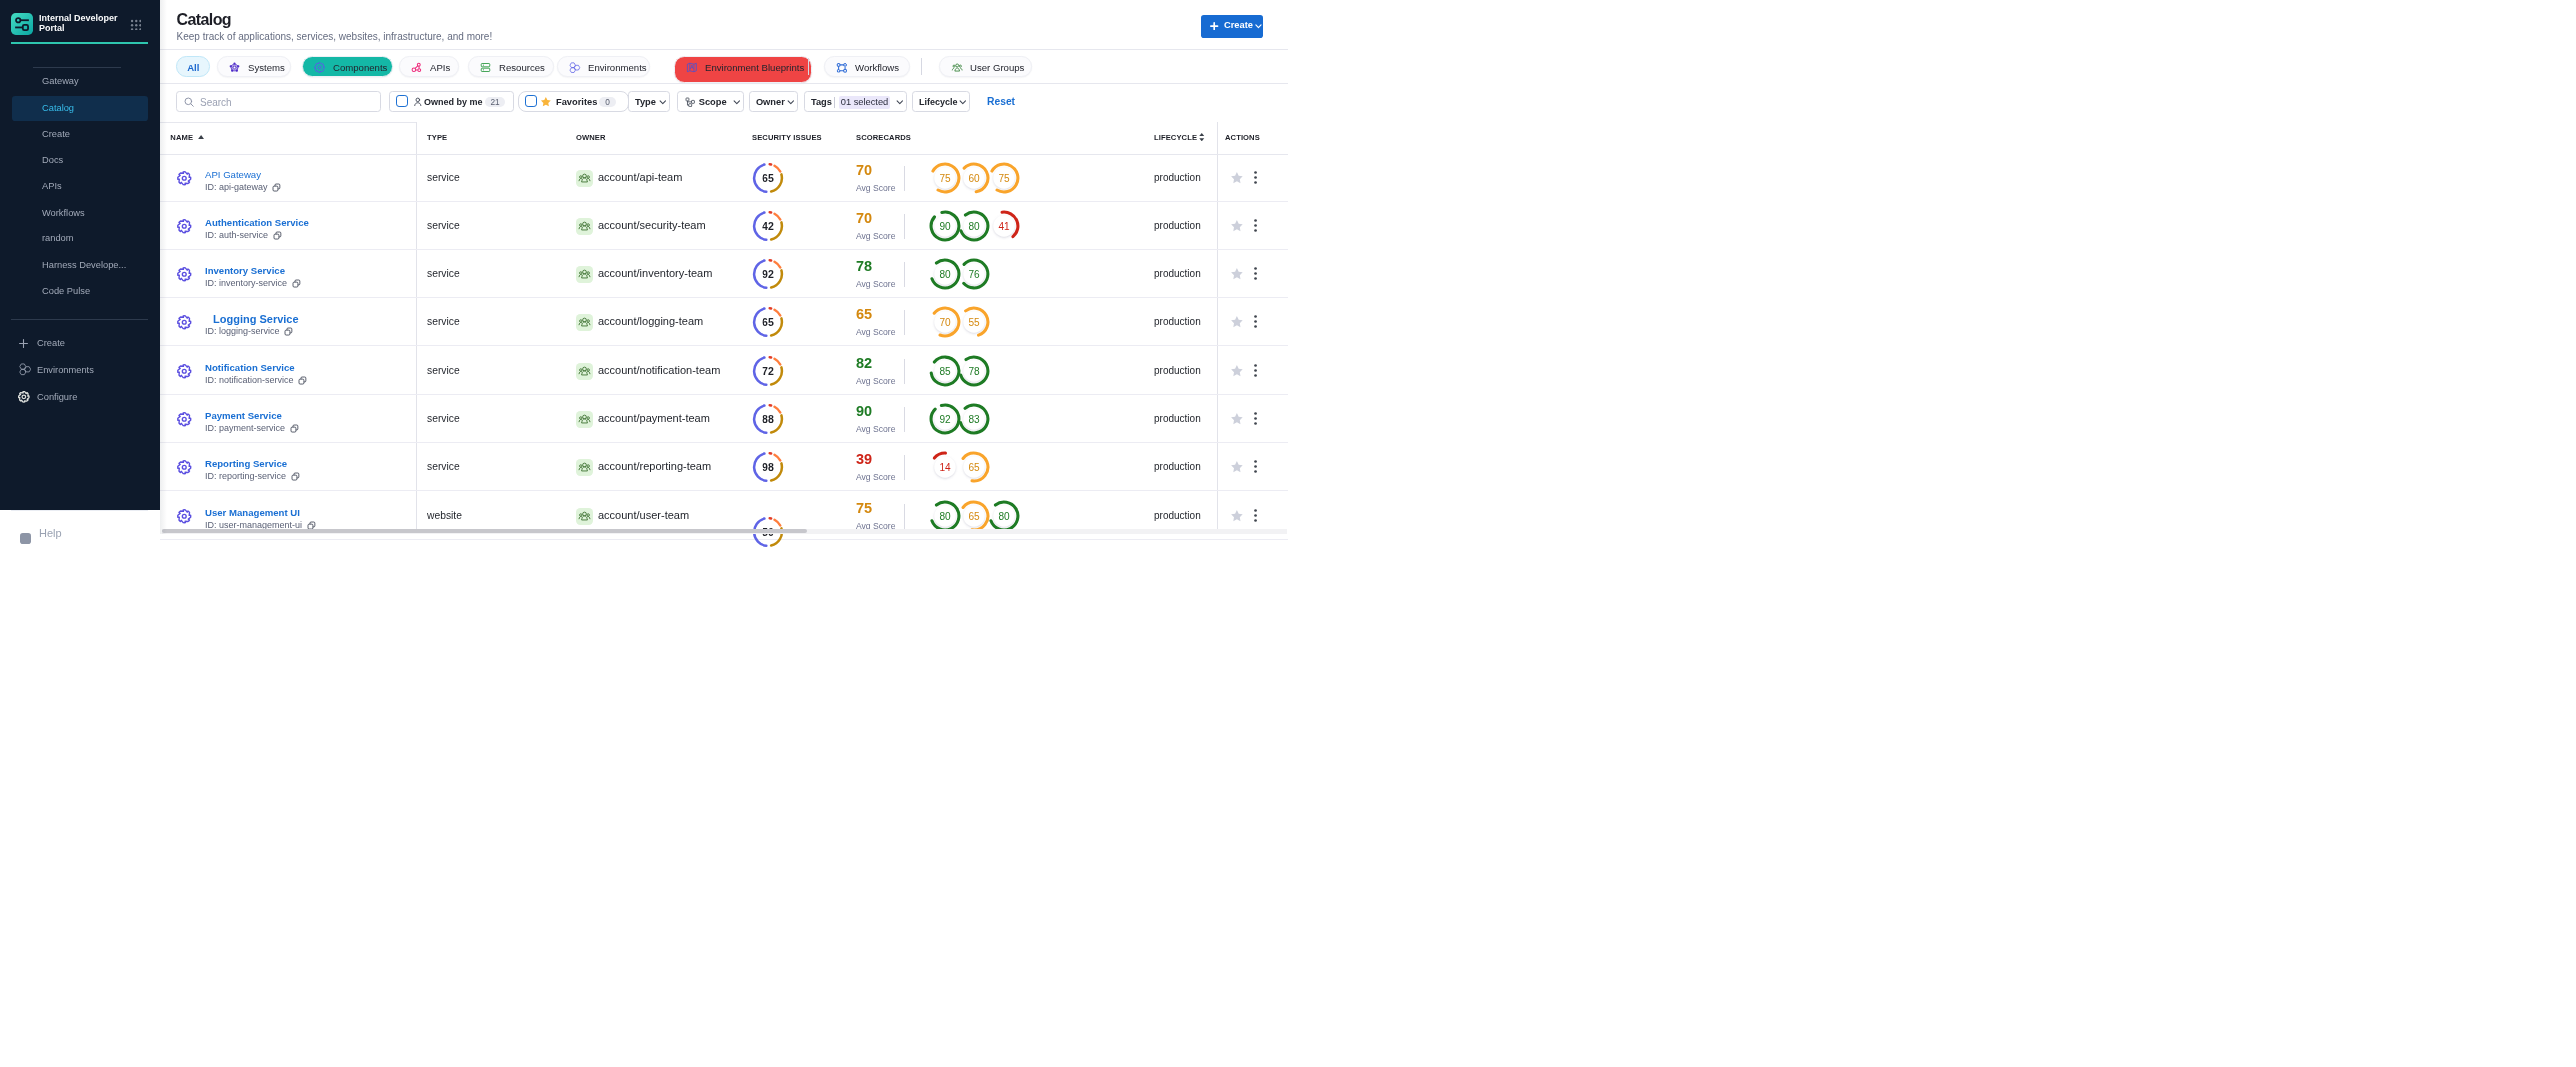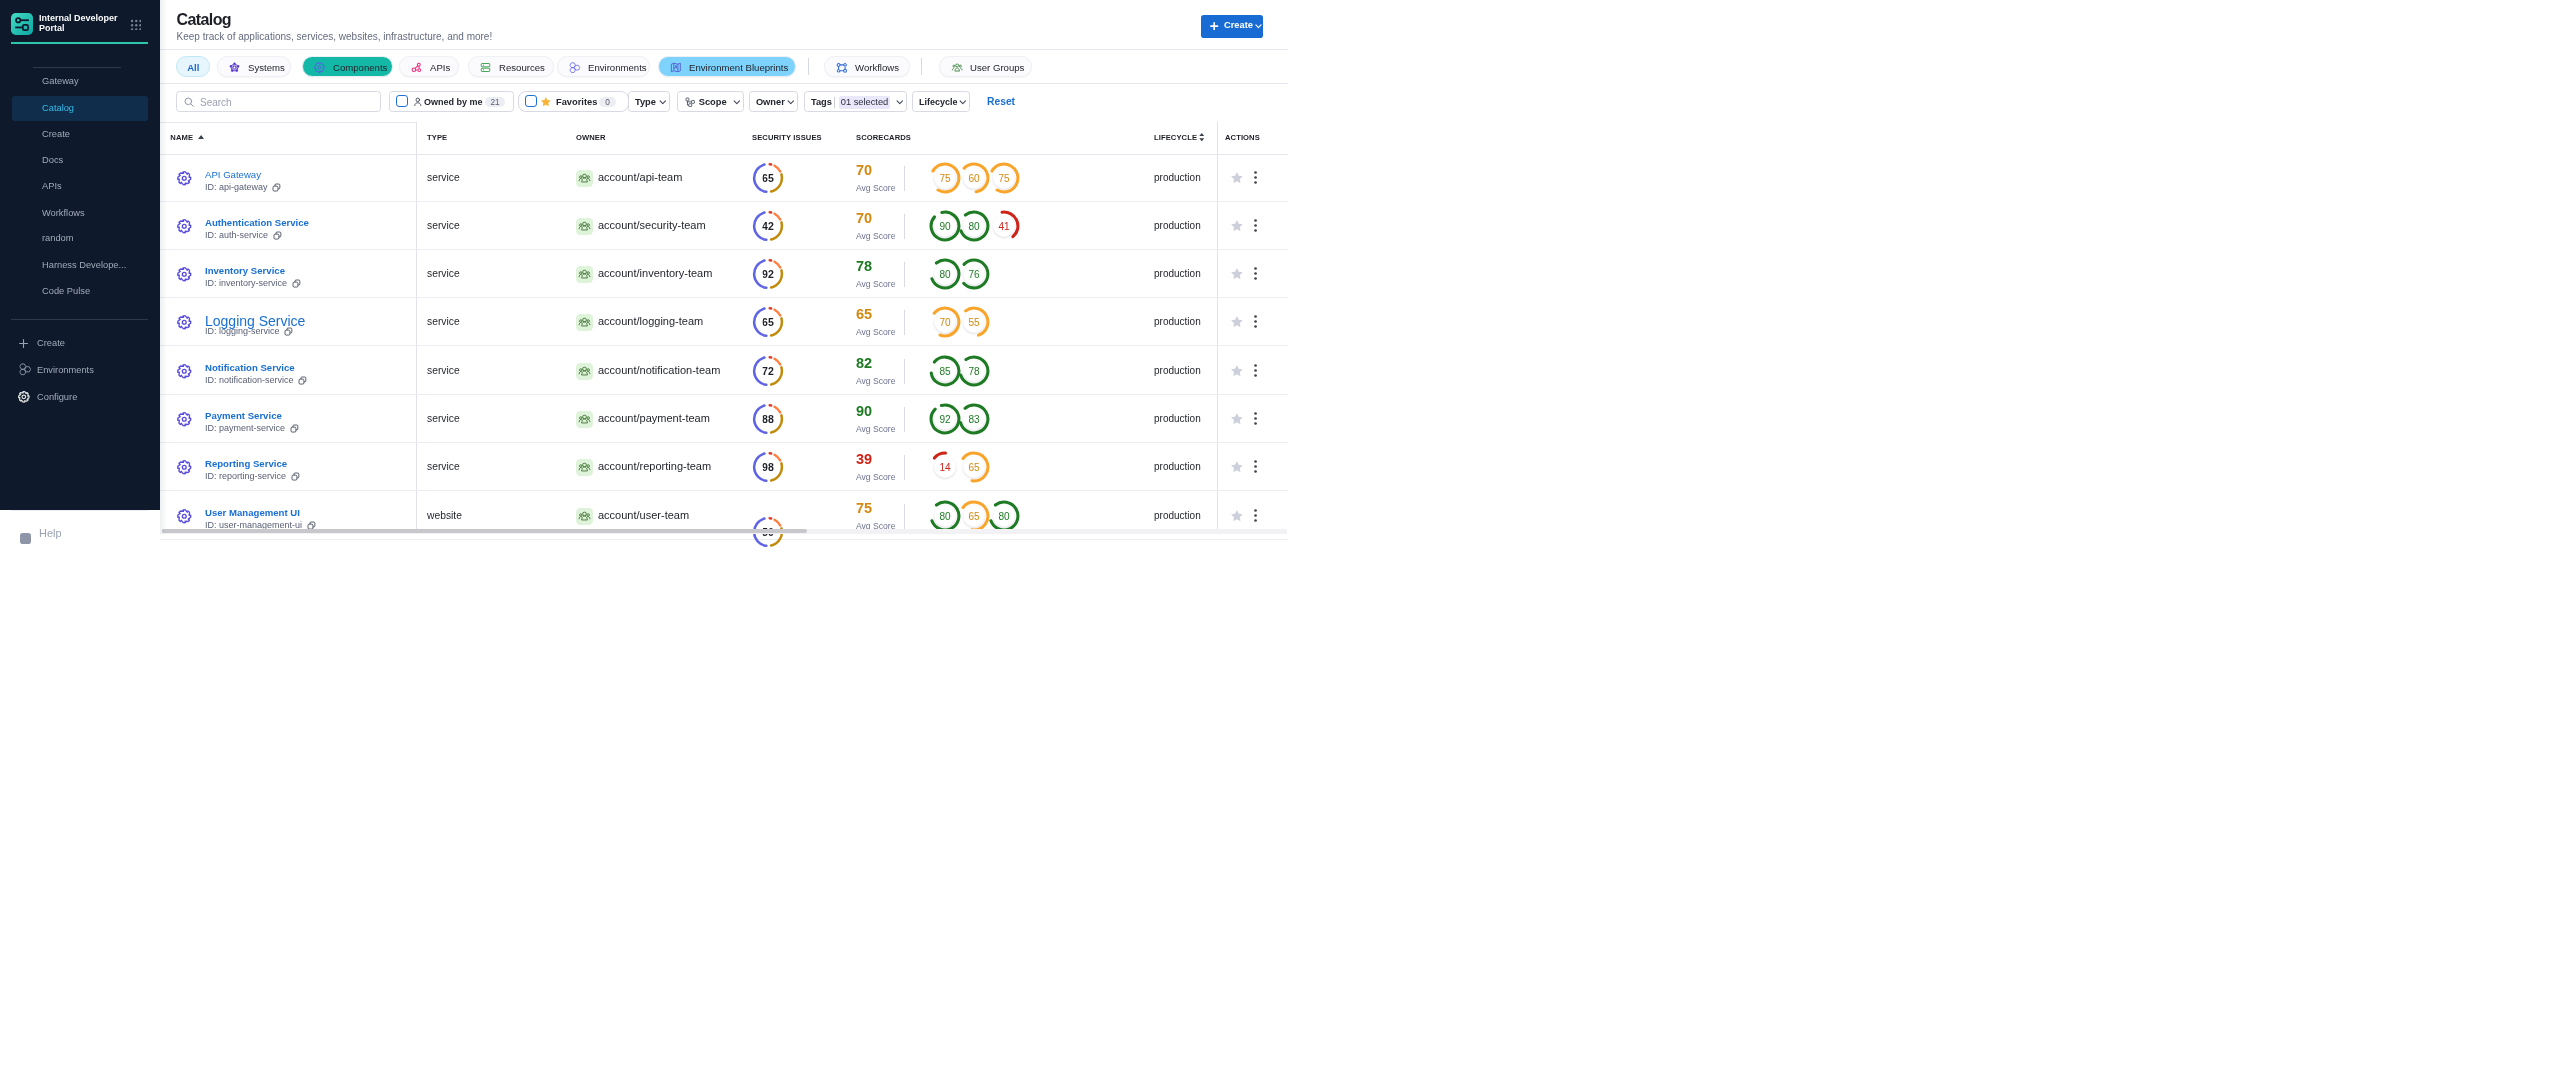--- a/index.html
+++ b/index.html
@@ -126,21 +126,21 @@
 <div class="abs" style="left:397px;top:56px;width:93px;height:20.7px;border-radius:10.3px;background:#FBFBFD;border:0.7px solid #EFF0F5;box-shadow:0 0.7px 1.4px rgba(40,41,61,0.06)">
       <div class="abs" style="left:11px;top:4.8px">
         <svg width="11.7" height="11.7" viewBox="0 0 18 19" fill="none" stroke="#5F64E6" stroke-width="1.25" stroke-linejoin="round">
           <path d="M 9.90 5.20 L 7.70 9.01 L 3.30 9.01 L 1.10 5.20 L 3.30 1.39 L 7.70 1.39 Z"></path>
           <path d="M 17.00 9.20 L 14.80 13.01 L 10.40 13.01 L 8.20 9.20 L 10.40 5.39 L 14.80 5.39 Z"></path>
           <path d="M 9.90 13.20 L 7.70 17.01 L 3.30 17.01 L 1.10 13.20 L 3.30 9.39 L 7.70 9.39 Z"></path>
         </svg>
       </div>
       <div class="abs" style="left:30px;top:4.8px;font-size:9.6px;color:#23252E">Environments</div>
     </div>
-<div class="abs" style="left:498px;top:56px;width:138px;height:21px;border-radius:10.3px;background:#7dd3fc;border:0.7px solid #EFF0F5;box-shadow:0 0.7px 1.4px rgba(40,41,61,0.06)">
+<div class="abs" style="left:514px;top:56px;width:138px;height:27px;border-radius:10.3px;background:#ef4444;border:0.7px solid #EFF0F5;box-shadow:0 0.7px 1.4px rgba(40,41,61,0.06)">
       <div class="abs" style="left:11px;top:4.8px">
         <svg width="11.7" height="11" viewBox="0 0 17 16" fill="none" stroke="#4D51D0" stroke-width="1.2">
           <path d="M2 3.2 L5.5 1.8 L11.5 3.2 L15 1.8 V12.8 L11.5 14.2 L5.5 12.8 L2 14.2 Z"></path>
           <path d="M5.5 1.8 V12.8 M11.5 3.2 V14.2"></path>
           <text x="8.5" y="10.5" font-size="7.5" fill="#4D51D0" stroke="none" text-anchor="middle" font-weight="bold">A</text>
         </svg>
       </div>
       <div class="abs" style="left:30px;top:4.8px;font-size:9.6px;color:#23252E">Environment Blueprints</div>
     </div>
 <div class="abs" style="left:648px;top:58px;width:0.7px;height:16.5px;background:#D6D8E2"></div>
@@ -536,21 +536,21 @@
         </svg>
       </div>
 </div>
 <div class="abs" style="left:0;top:298px;width:1128px;height:48px;border-bottom:0.7px solid #ECECF3">
 <div class="abs" style="left:17px;top:17px">
         <svg width="14.5" height="14.5" viewBox="0 0 22 22">
           <path d="M 9.39 1.33 A 9.8 9.8 0 0 1 12.61 1.33 L 15.42 4.82 L 16.70 3.03 A 9.8 9.8 0 0 1 18.97 5.30 L 18.50 9.75 L 20.67 9.39 A 9.8 9.8 0 0 1 20.67 12.61 L 17.18 15.42 L 18.97 16.70 A 9.8 9.8 0 0 1 16.70 18.97 L 12.25 18.50 L 12.61 20.67 A 9.8 9.8 0 0 1 9.39 20.67 L 6.58 17.18 L 5.30 18.97 A 9.8 9.8 0 0 1 3.03 16.70 L 3.50 12.25 L 1.33 12.61 A 9.8 9.8 0 0 1 1.33 9.39 L 4.82 6.58 L 3.03 5.30 A 9.8 9.8 0 0 1 5.30 3.03 L 9.75 3.50 Z" fill="none" stroke="#5B4FE0" stroke-width="2.1" stroke-linejoin="round"></path>
           <circle cx="11" cy="11" r="2.9" fill="none" stroke="#5B4FE0" stroke-width="2.1"></circle>
         </svg>
       </div>
-<div class="abs" style="left:45px;top:14.5px;font-size:14px;font-weight:normal;color:#1A6FD3">Logging Service</div>
+<div class="abs" style="left:53px;top:14.5px;font-size:11px;font-weight:bold;color:#1A6FD3">Logging Service</div>
 <div class="abs" style="left:45px;top:28px;font-size:9px;color:#5A6075">ID: logging-service</div>
 <div class="abs" style="left:124px;top:29px">
         <svg width="9" height="9" viewBox="0 0 14 14" fill="none" stroke="#3A4050" stroke-width="1.3">
           <rect x="1.6" y="4.9" width="7.6" height="7.6" rx="1.7"></rect>
           <path d="M4.6 4.9 V3.3 a1.7 1.7 0 0 1 1.7-1.7 h4.2 a1.7 1.7 0 0 1 1.7 1.7 v4.2 a1.7 1.7 0 0 1 -1.7 1.7 h-1.3"></path>
         </svg>
       </div>
 <div class="abs" style="left:267px;top:17.6px;font-size:10.3px;color:#1E2128">service</div>
 <div class="abs" style="left:416px;top:16px">
         <svg width="17" height="17" viewBox="0 0 25 25">

